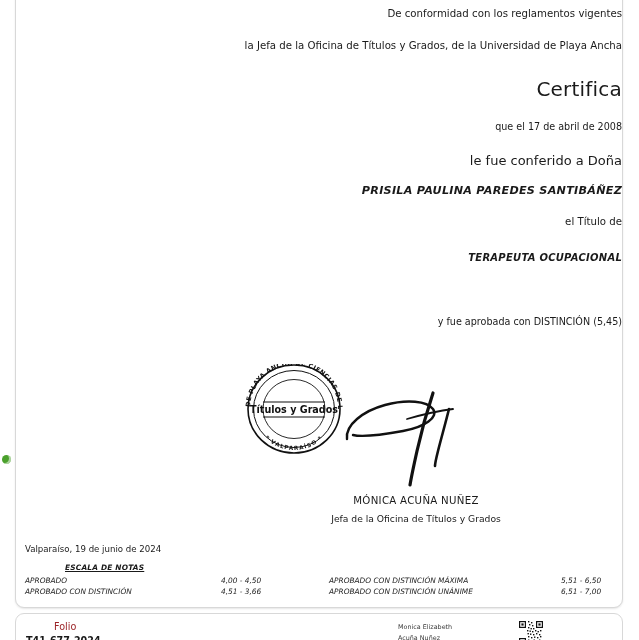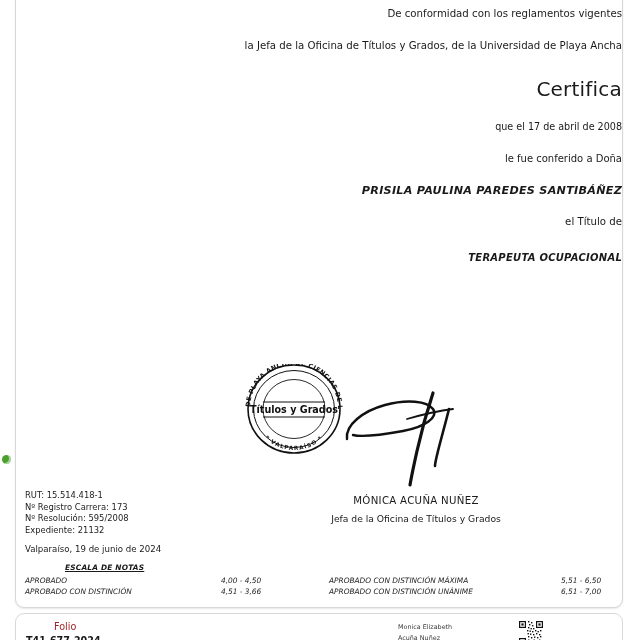--- a/index.html
+++ b/index.html
@@ -62,21 +62,21 @@
     position: absolute;
     width: 100%;
     text-align: right;
     white-space: nowrap;
   }
 
   #line-reglamentos { top: 7px;  font-size: 10.2px; }
   #line-jefa        { top: 39px; font-size: 10.2px; }
   #heading-certifica{ top: 76px; font-size: 20px; font-weight: 400; letter-spacing: 0.2px; }
   #line-fecha       { top: 120px; font-size: 9.6px; }
-  #line-conferido   { top: 152px; font-size: 10px; }
+  #line-conferido   { top: 152px; font-size: 13px; }
   #graduate-name    { top: 183px; font-size: 11.2px; font-weight: bold; font-style: italic; letter-spacing: 0.25px; }
   #line-titulo-de   { top: 215px; font-size: 10.2px; }
   #degree-name      { top: 251px; font-size: 10px; font-weight: bold; font-style: italic; letter-spacing: 0.25px; }
   #line-aprobada    { top: 315px; font-size: 9.6px; }
 
   
   #official-seal {
     position: absolute;
     left: 222px;
     top: 363px;
@@ -224,20 +224,21 @@
     <div class="c-line" id="line-reglamentos">De conformidad con los reglamentos vigentes</div>
     <div class="c-line" id="line-jefa">la Jefa de la Oficina de Títulos y Grados, de la Universidad de Playa Ancha</div>
 
     <div class="c-line" id="heading-certifica">Certifica</div>
 
     <div class="c-line" id="line-fecha">que el 17 de abril de 2008</div>
     <div class="c-line" id="line-conferido">le fue conferido a Doña</div>
     <div class="c-line" id="graduate-name">PRISILA PAULINA PAREDES SANTIBÁÑEZ</div>
     <div class="c-line" id="line-titulo-de">el Título de</div>
     <div class="c-line" id="degree-name">TERAPEUTA OCUPACIONAL</div>
+    <div class="c-line" id="line-aprobada">y fue aprobada con DISTINCIÓN (5,45)</div>
 
     <div id="official-seal">
       <svg viewBox="0 0 112 90" width="112" height="90" xmlns="http://www.w3.org/2000/svg">
         <defs>
           <path id="sealOuterPath" d="M 12,45 A 44,44 0 0 1 100,45" fill="none"></path>
           <path id="sealBottomPath" d="M 15,45 A 41,41 0 0 0 97,45" fill="none"></path>
         </defs>
         <ellipse cx="56" cy="45" rx="46" ry="44" fill="none" stroke="#111" stroke-width="1.6"></ellipse>
         <ellipse cx="56" cy="45" rx="40.5" ry="38.5" fill="none" stroke="#111" stroke-width="1"></ellipse>
         <ellipse cx="56" cy="45" rx="31" ry="29.5" fill="none" stroke="#111" stroke-width="0.9"></ellipse>
@@ -260,26 +261,20 @@
           <path d="M 92,12 C 86,30 80,52 76,70 C 72,88 70,98 69,104" stroke-width="3.2"></path>
           <path d="M 108,28 C 104,44 100,58 97,70 C 95,78 94,82 94,85" stroke-width="2.6"></path>
           <path d="M 66,38 C 80,34 96,30 112,28" stroke-width="1.8"></path>
         </g>
       </svg>
     </div>
 
     <div id="signer-name">MÓNICA ACUÑA NUÑEZ</div>
     <div id="signer-role">Jefa de la Oficina de Títulos y Grados</div>
 
-    <div id="registry-block">
-      <div>RUT: 15.514.418-1</div>
-      <div>Nº Registro Carrera: 173</div>
-      <div>Nº Resolución: 595/2008</div>
-      <div>Expediente: 21132</div>
-    </div>
 
     <div id="place-date">Valparaíso,  19 de  junio  de  2024</div>
 
     <div id="scale-title">ESCALA DE NOTAS</div>
     <table id="scale-table">
       <tbody>
         <tr>
           <td class="sc-label-a">APROBADO</td>
           <td class="sc-range-a">4,00 - 4,50</td>
           <td class="sc-label-b">APROBADO CON DISTINCIÓN MÁXIMA</td>

